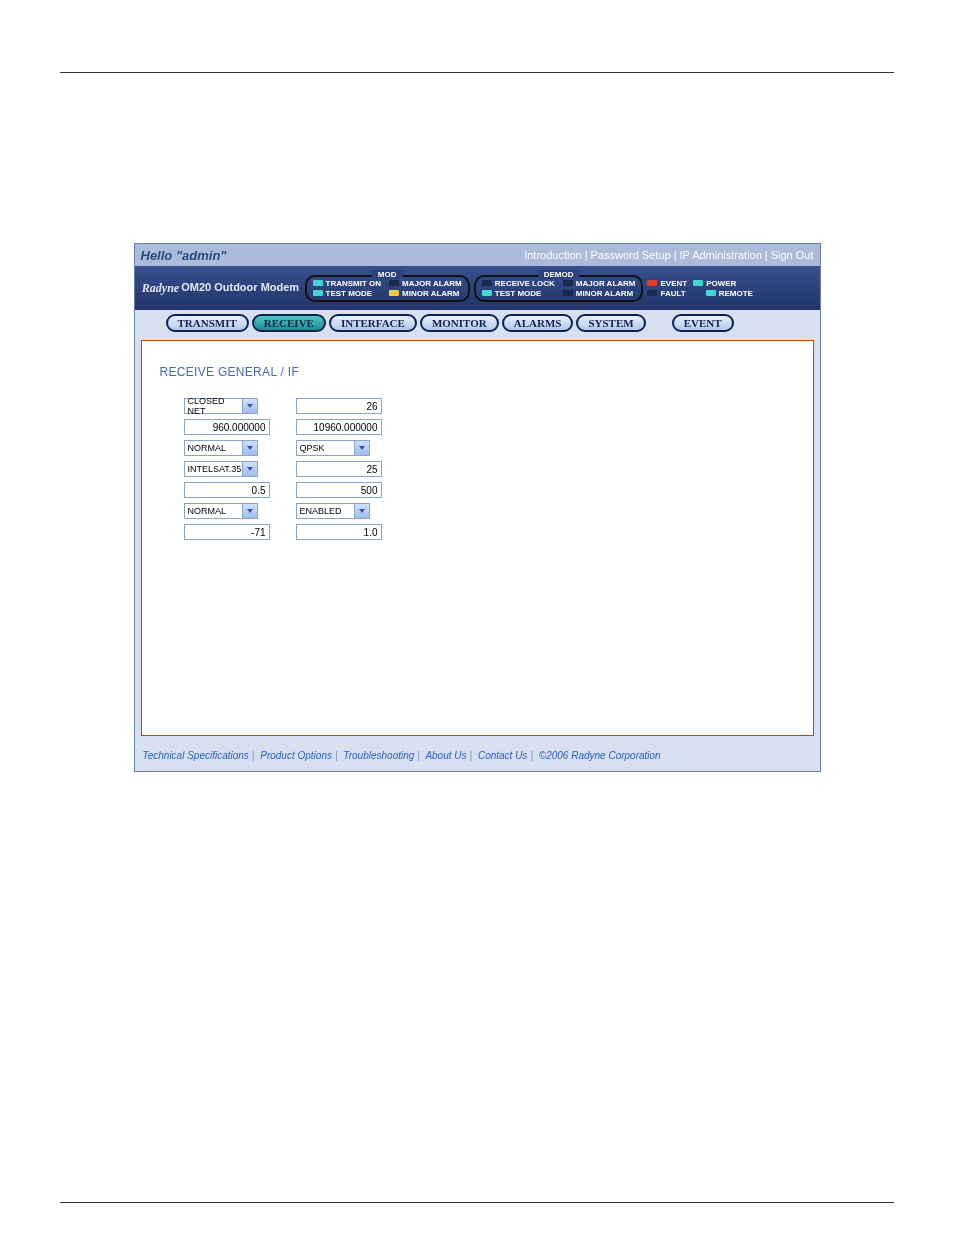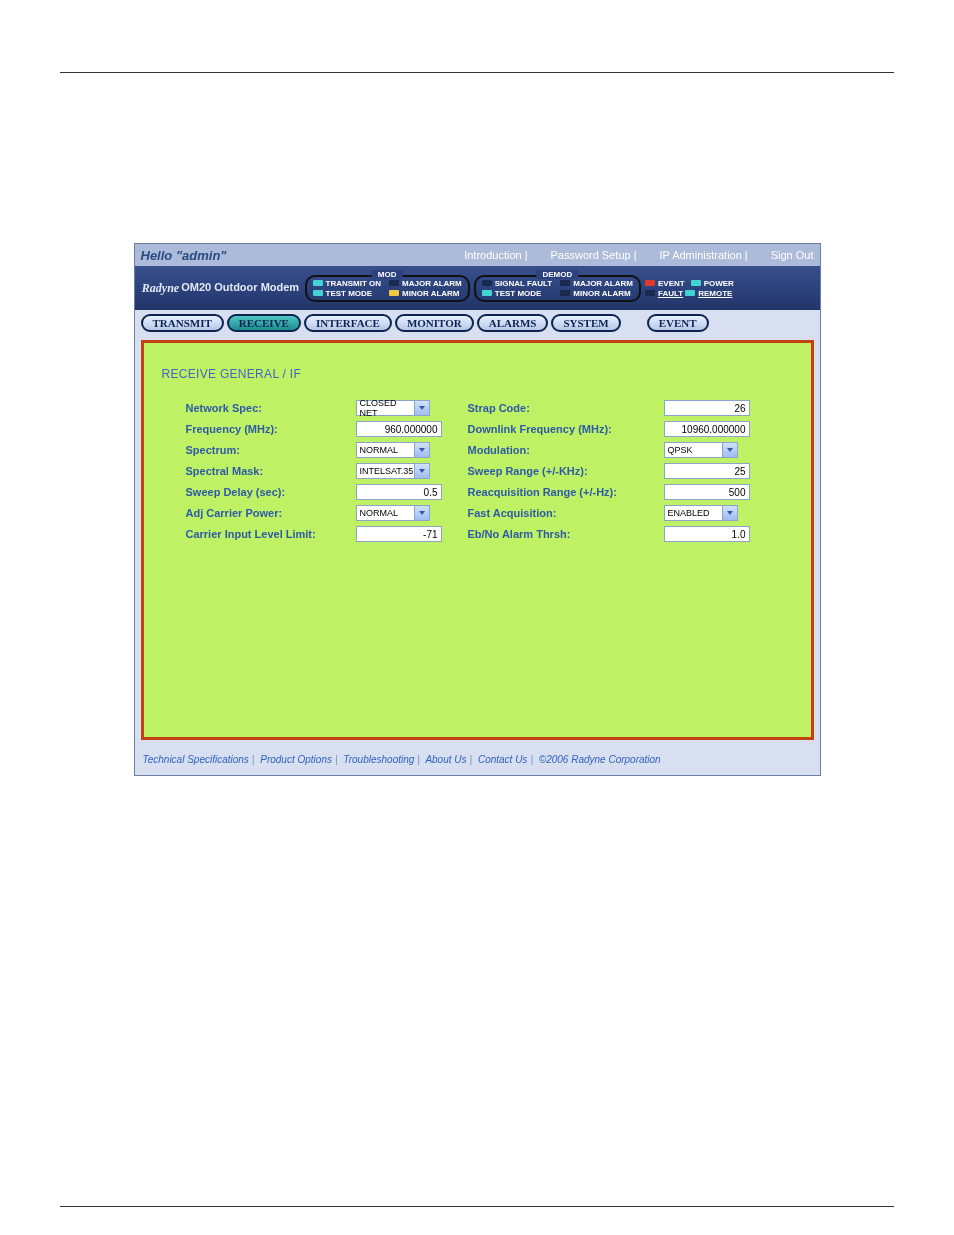--- a/index.html
+++ b/index.html
@@ -44,21 +44,21 @@
     color: #274b82;
     font-size: 13px;
   }
   .top-links {
     font-size: 11px;
     color: #fff;
     display: flex;
     gap: 3px;
   }
   .top-links span.sep { color: #fff; }
-  .top-links a { color: #fff; text-decoration: none; margin-left: 20px; }
+  .top-links a { color: #fff; text-decoration: none; }
   .status-strip {
     background: linear-gradient(#38508e, #22356a);
     color: #fff;
     display: flex;
     align-items: center;
     padding: 4px 6px;
     gap: 4px;
     height: 36px;
   }
   .brand-block {
@@ -122,41 +122,42 @@
   .led.teal { background: #42d3d3; }
   .led.red { background: #e23b2e; }
   .led.yellow { background: #f0c93e; }
   .led.dark { background: #1a2a4e; }
   .tab-row {
     display: flex;
     gap: 3px;
     padding: 4px 6px 0 6px;
     background: #d7dff0;
     align-items: center;
+    margin-left: 25px;
   }
   .tab {
     border: 2px solid #0c2350;
     border-radius: 14px;
     padding: 1px 10px;
     font-size: 11px;
     font-weight: bold;
     color: #0c2350;
     font-family: 'Times New Roman', serif;
     background: linear-gradient(#e8f0ff, #b6c7e9);
     cursor: pointer;
     white-space: nowrap;
   }
   .tab.active {
     background: linear-gradient(#4ec5c5, #1d8d8d);
     color: #0c2350;
   }
   .content-frame {
     margin: 8px 6px 4px 6px;
-    border: 3px solid #c2410c;
-    background: #bef264;
+    border: 1px solid #c2410c;
+    background: #ffffff;
     padding: 24px 18px 120px 18px;
     min-height: 250px;
   }
   .section-title {
     color: #4665c2;
     font-size: 12px;
     letter-spacing: 0.3px;
     margin-bottom: 18px;
   }
   .form-grid {
@@ -282,21 +283,21 @@
               <span>MINOR ALARM</span>
             </div>
         </div>
       </div>
 
       <div class="status-group">
         <span class="group-title">DEMOD</span>
         <div class="status-col">
           <div class="status-item">
               <span class="led dark"></span>
-              <span>SIGNAL FAULT</span>
+              <span>RECEIVE LOCK</span>
             </div>
           <div class="status-item">
               <span class="led teal"></span>
               <span>TEST MODE</span>
             </div>
         </div>
         <div class="status-col">
           <div class="status-item">
               <span class="led dark"></span>
               <span>MAJOR ALARM</span>
@@ -312,21 +313,21 @@
         <div style="display:flex;gap:6px;">
           <div class="status-item">
               <span class="led red"></span>
               <span>EVENT</span>
             </div>
           <div class="status-item">
               <span class="led teal"></span>
               <span>POWER</span>
             </div>
         </div>
-        <div style="display:flex;gap:2px;text-decoration:underline;">
+        <div style="display:flex;gap:20px;">
           <div class="status-item">
               <span class="led dark"></span>
               <span>FAULT</span>
             </div>
           <div class="status-item">
               <span class="led teal"></span>
               <span>REMOTE</span>
             </div>
         </div>
       </div>
@@ -341,29 +342,20 @@
       <div class="tab">SYSTEM</div>
       <div style="width:20px;"></div>
       <div class="tab">EVENT</div>
     </div>
 
     <div class="content-frame">
       <div class="section-title">RECEIVE GENERAL / IF</div>
 
       <div class="form-grid">
 
-        <div class="form-col labels1">
-          <div class="lbl">Network Spec:</div>
-          <div class="lbl">Frequency (MHz):</div>
-          <div class="lbl">Spectrum:</div>
-          <div class="lbl">Spectral Mask:</div>
-          <div class="lbl">Sweep Delay (sec):</div>
-          <div class="lbl">Adj Carrier Power:</div>
-          <div class="lbl">Carrier Input Level Limit:</div>
-        </div>
 
         <div class="form-col inputs1">
           <div class="field">
               <div class="select-wrap">
                 <span>CLOSED NET</span>
                 <span class="arrow"></span>
               </div>
             </div>
           <div class="field">
               <input class="text-input" value="960.000000" style="">
@@ -387,29 +379,20 @@
               <div class="select-wrap">
                 <span>NORMAL</span>
                 <span class="arrow"></span>
               </div>
             </div>
           <div class="field">
               <input class="text-input" value="-71" style="">
             </div>
         </div>
 
-        <div class="form-col labels2">
-          <div class="lbl">Strap Code:</div>
-          <div class="lbl">Downlink Frequency (MHz):</div>
-          <div class="lbl">Modulation:</div>
-          <div class="lbl">Sweep Range (+/-KHz):</div>
-          <div class="lbl">Reacquisition Range (+/-Hz):</div>
-          <div class="lbl">Fast Acquisition:</div>
-          <div class="lbl">Eb/No Alarm Thrsh:</div>
-        </div>
 
         <div class="form-col inputs2">
           <div class="field">
               <input class="text-input" value="26" style="">
             </div>
           <div class="field">
               <input class="text-input" value="10960.000000" style="">
             </div>
           <div class="field">
               <div class="select-wrap">

